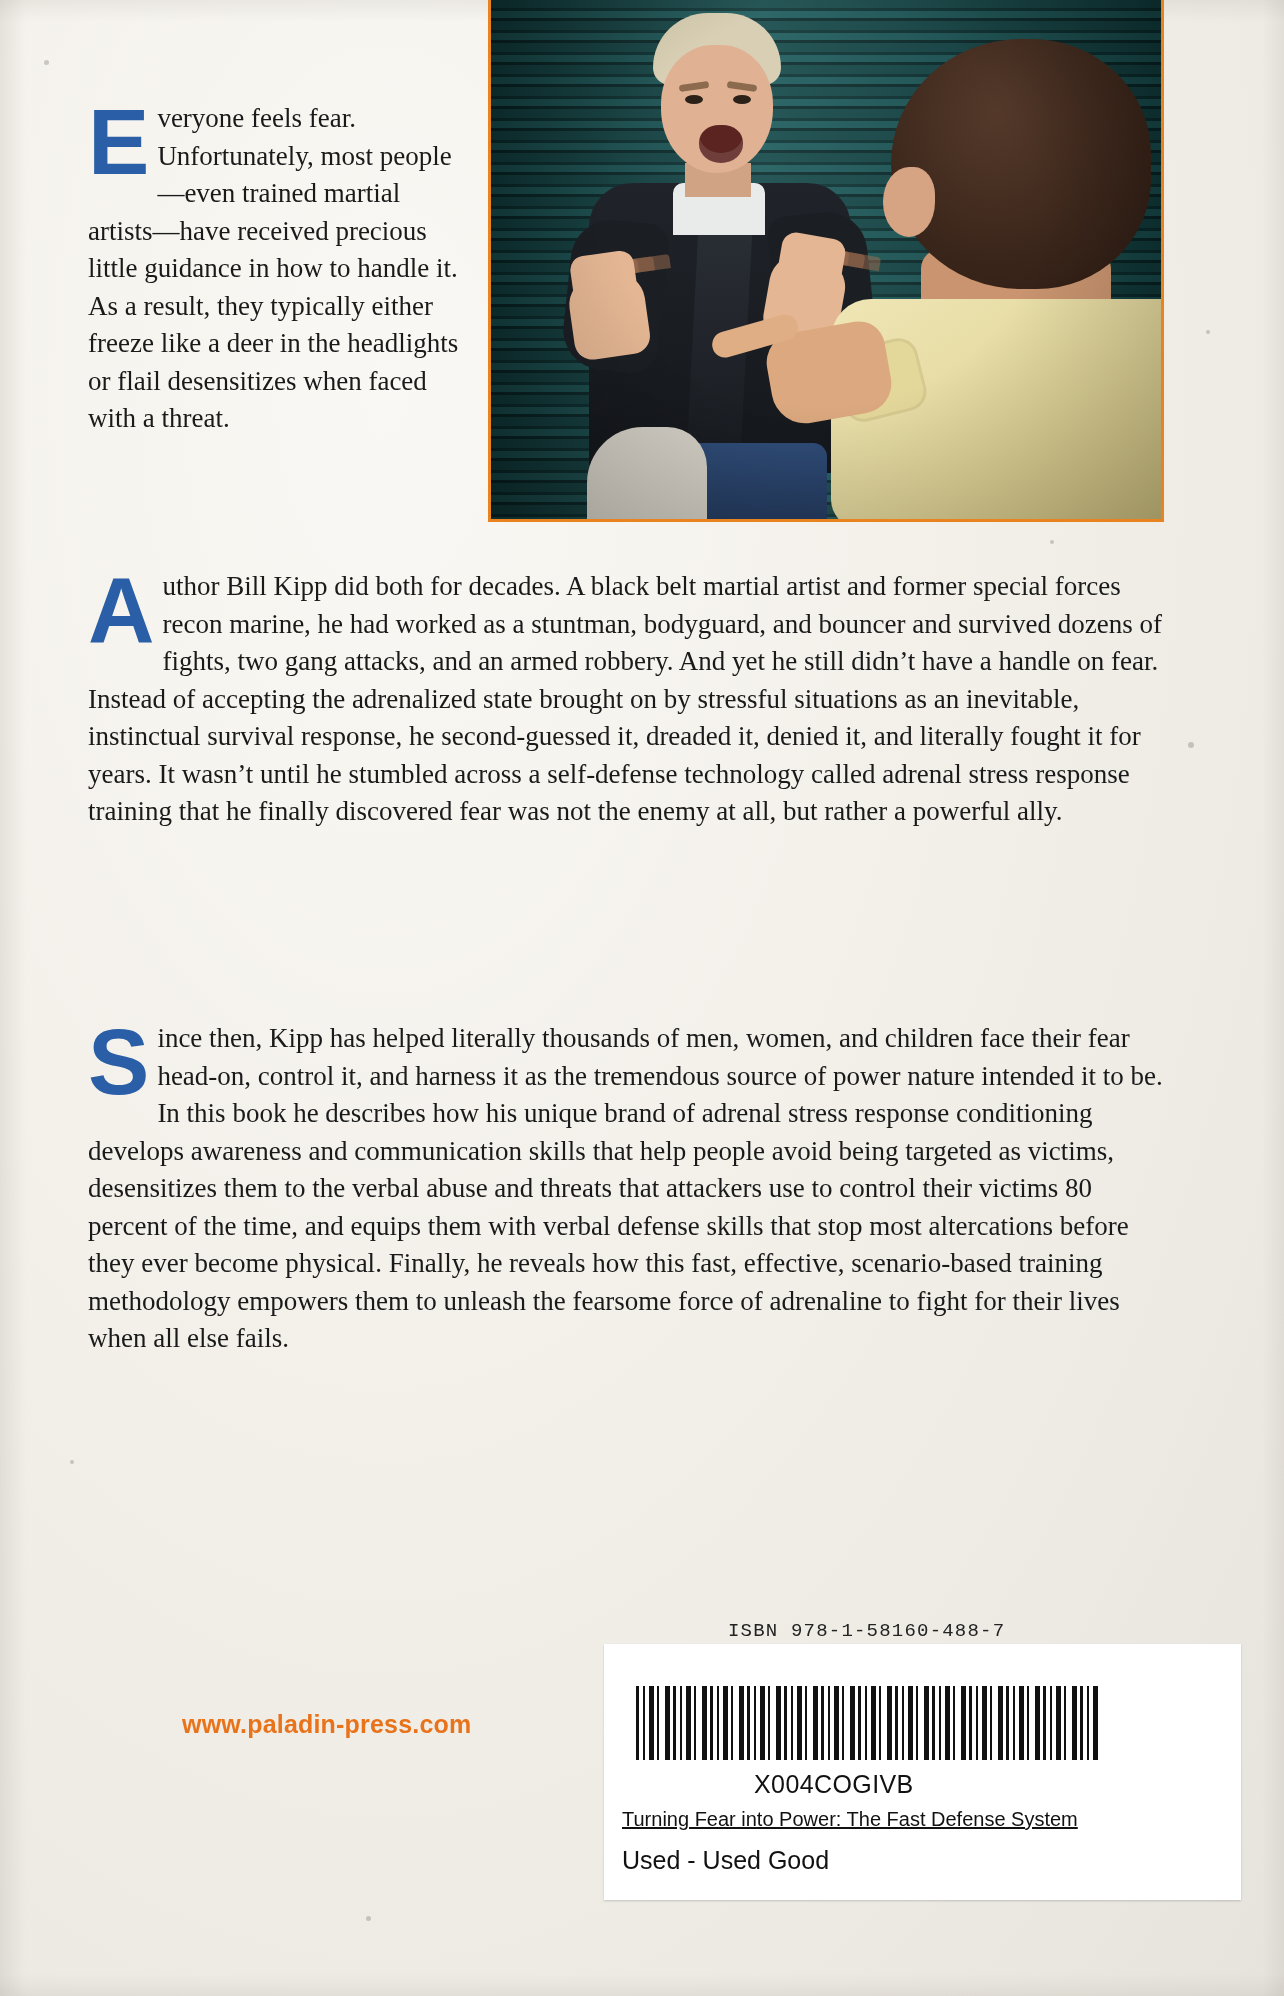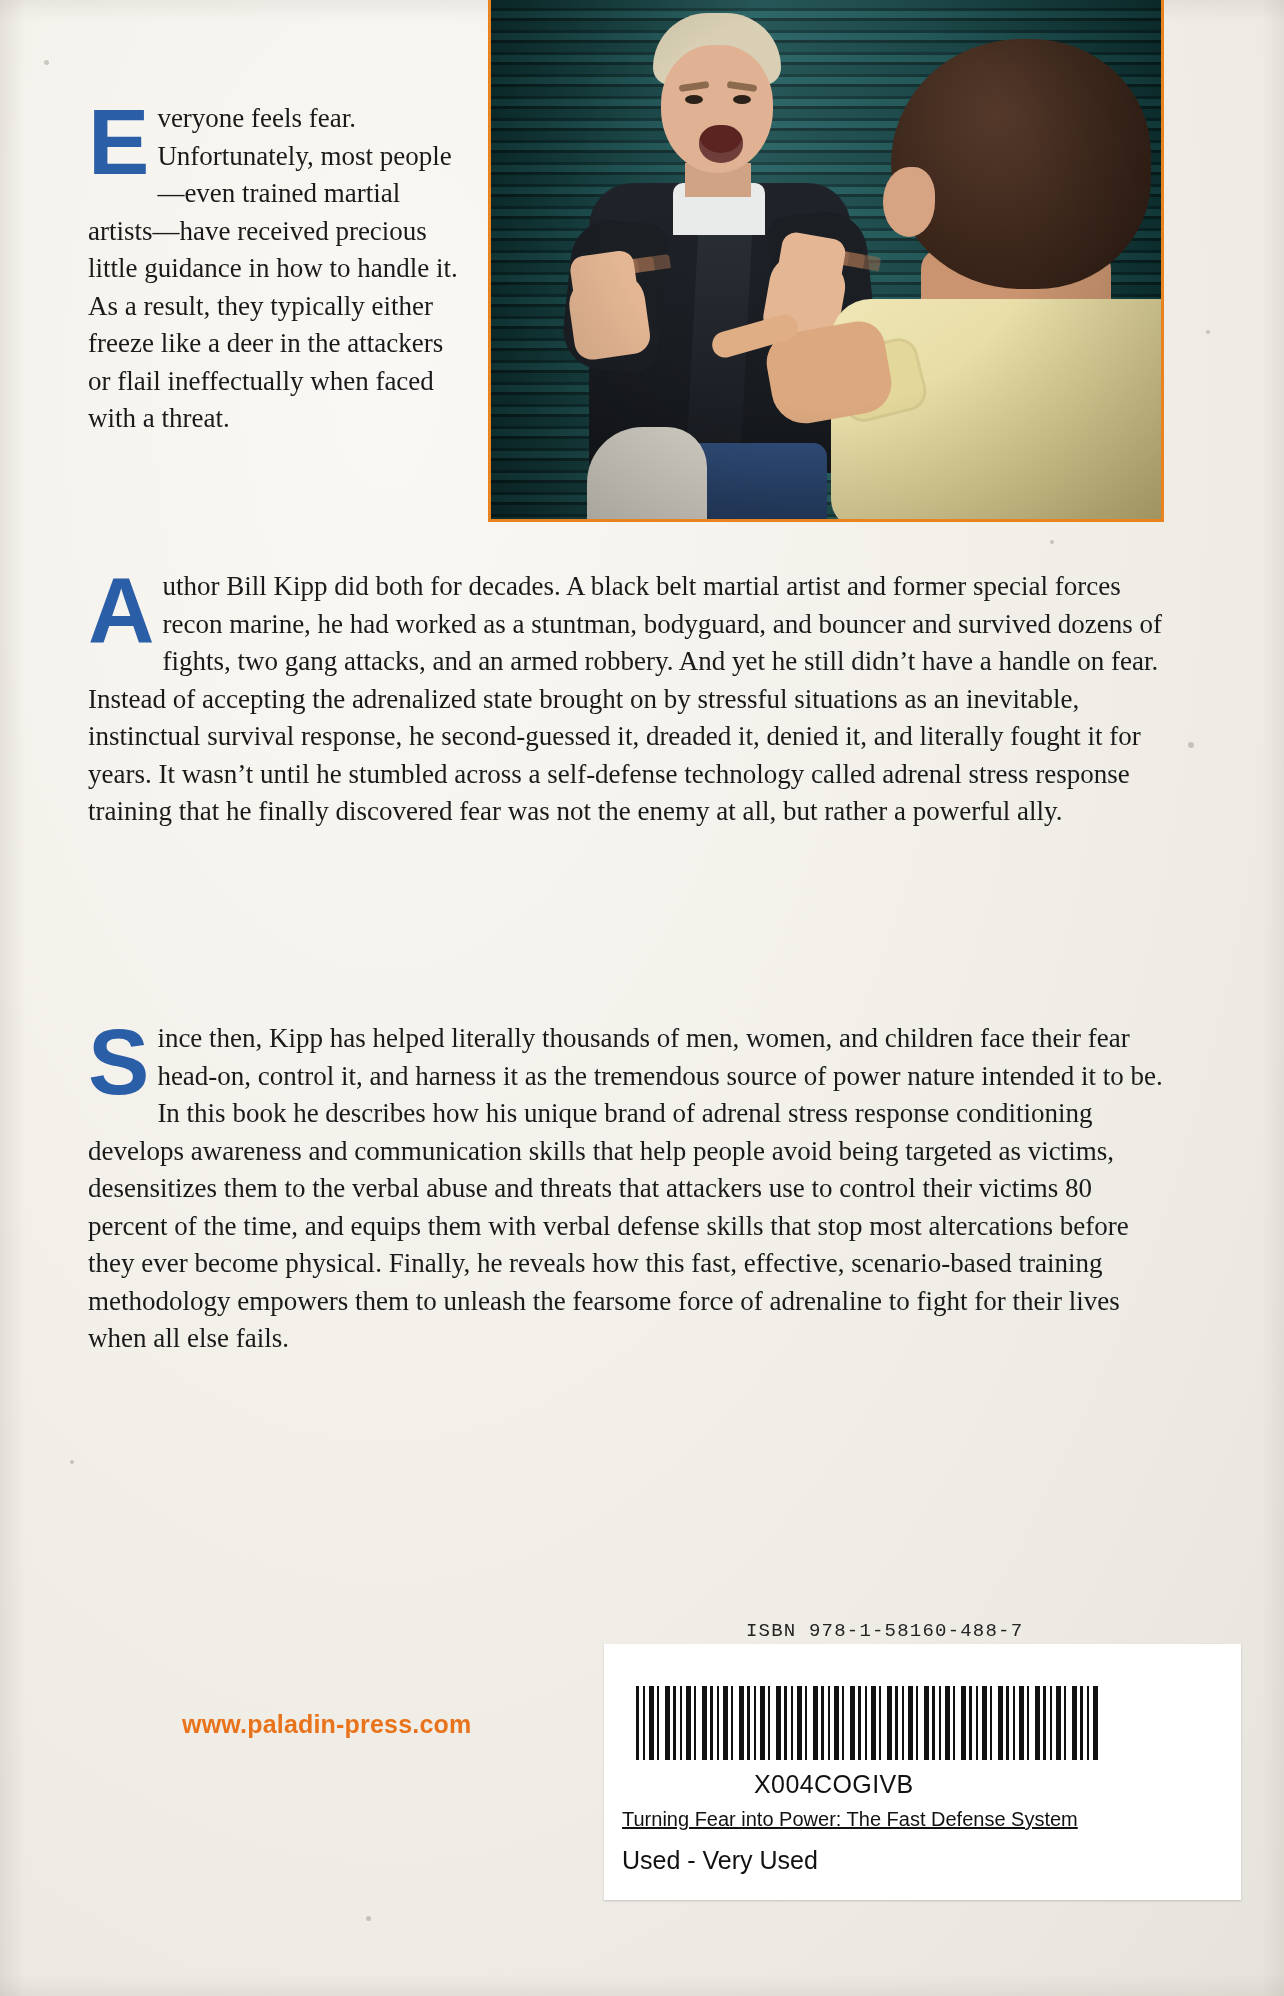--- a/index.html
+++ b/index.html
@@ -217,21 +217,20 @@
 
   
   .isbn {
     position: absolute;
     left: 728px;
     top: 1620px;
     font-family: "Liberation Mono", monospace;
     font-size: 19px;
     letter-spacing: 1.2px;
     color: #232323;
-    margin-left: 18px;
   }
 
   
   .paladin {
     position: absolute;
     left: 182px;
     top: 1698px;
     color: #e8731b;
     font-family: "Liberation Sans", sans-serif;
     font-weight: bold;
@@ -334,42 +333,42 @@
         <div class="fa-cuff"></div>
         <div class="fa-hand"></div>
         <div class="fa-finger"></div>
       </div>
     </div>
 
     <div class="photo-shadow"></div>
   </div>
 
   <div class="col-left">
-    <span class="dropcap">E</span><span>veryone feels fear. Unfortunately, most people—even trained martial artists—have received precious little guidance in how to handle it. As a result, they typically either freeze like a deer in the attackers or flail ineffectually when faced with a threat.</span>
+    <span class="dropcap">E</span><span>veryone feels fear. Unfortunately, most people—even trained martial artists—have received precious little guidance in how to handle it. As a result, they typically either freeze like a deer in the headlights or flail desensitizes when faced with a threat.</span>
   </div>
 
   <div class="para-full" id="para2">
     <span class="dropcap">A</span><span>uthor Bill Kipp did both for decades. A black belt martial artist and former special forces recon marine, he had worked as a stuntman, bodyguard, and bouncer and survived dozens of fights, two gang attacks, and an armed robbery. And yet he still didn’t have a handle on fear. Instead of accepting the adrenalized state brought on by stressful situations as an inevitable, instinctual survival response, he second-guessed it, dreaded it, denied it, and literally fought it for years. It wasn’t until he stumbled across a self-defense technology called adrenal stress response training that he finally discovered fear was not the enemy at all, but rather a powerful ally.</span>
   </div>
 
   <div class="para-full" id="para3">
     <span class="dropcap">S</span><span>ince then, Kipp has helped literally thousands of men, women, and children face their fear head-on, control it, and harness it as the tremendous source of power nature intended it to be. In this book he describes how his unique brand of adrenal stress response conditioning develops awareness and communication skills that help people avoid being targeted as victims, desensitizes them to the verbal abuse and threats that attackers use to control their victims 80 percent of the time, and equips them with verbal defense skills that stop most altercations before they ever become physical. Finally, he reveals how this fast, effective, scenario-based training methodology empowers them to unleash the fearsome force of adrenaline to fight for their lives when all else fails.</span>
   </div>
 
   <div class="isbn">ISBN  978-1-58160-488-7</div>
 
   <div class="paladin">
     <div class="line2">www.paladin-press.com</div>
   </div>
 
   <div class="sticker">
     <div class="barcode"></div>
     <div class="sticker-asin">X004COGIVB</div>
     <div class="sticker-title">Turning Fear into Power: The Fast Defense System</div>
-    <div class="sticker-cond">Used - Very Used</div>
+    <div class="sticker-cond">Used - Used Good</div>
   </div>
 
   <div class="speck" style="left:44px;  top:60px;  width:5px; height:5px;"></div>
   <div class="speck" style="left:1206px;top:330px; width:4px; height:4px;"></div>
   <div class="speck" style="left:1188px;top:742px; width:6px; height:6px;"></div>
   <div class="speck" style="left:1050px;top:540px; width:4px; height:4px;"></div>
   <div class="speck" style="left:366px; top:1916px;width:5px; height:5px;"></div>
   <div class="speck" style="left:70px;  top:1460px;width:4px; height:4px;"></div>
 </div>
 

